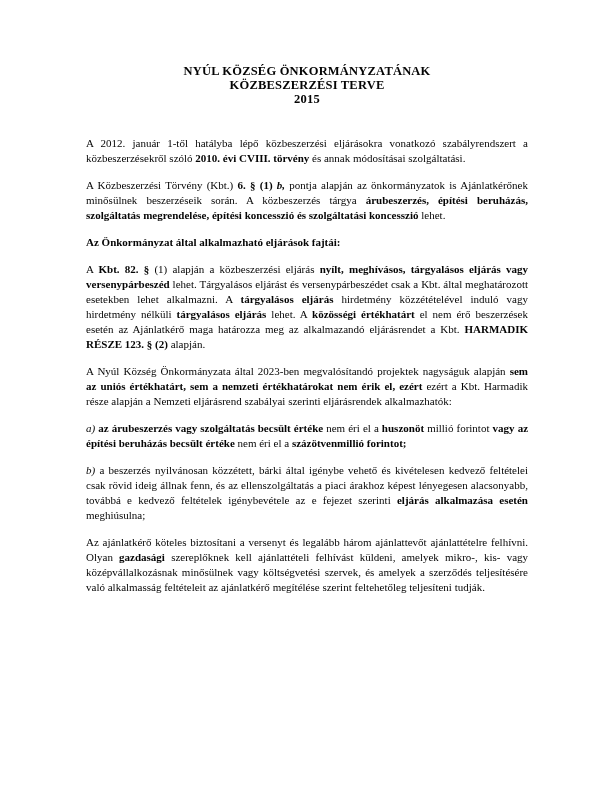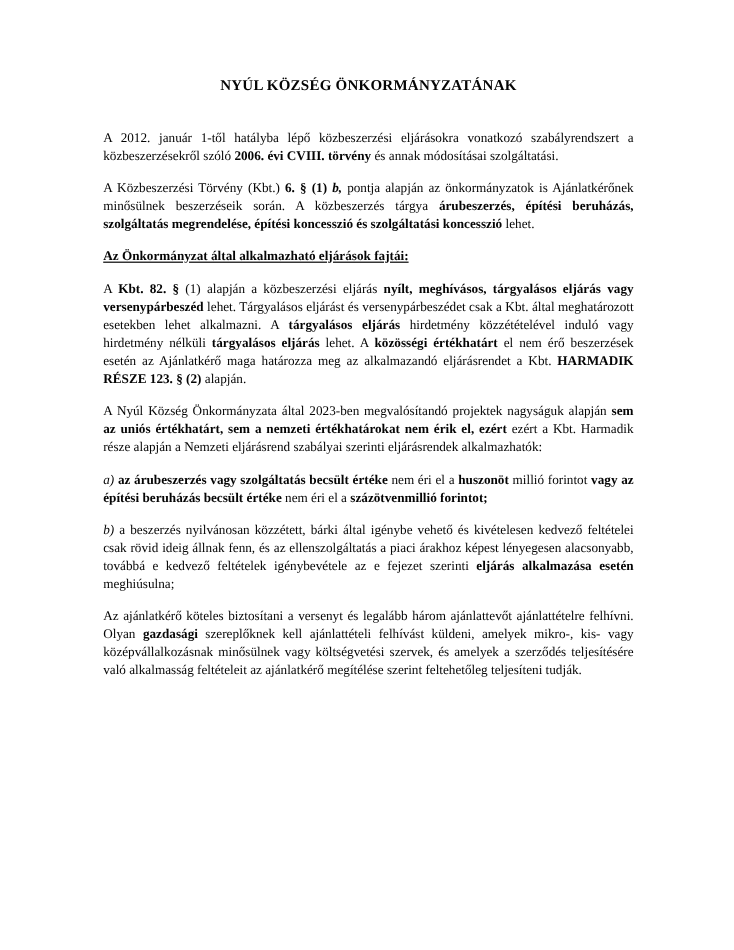--- a/index.html
+++ b/index.html
@@ -30,37 +30,39 @@
     letter-spacing: 0.2px;
     margin: 0 0 30px 0;
   }
   .title div { margin: 0; }
   .para {
     font-size: 11px;
     line-height: 15px;
     text-align: justify;
     margin: 0 0 12px 0;
   }
-  .heading { font-weight: 700; text-decoration: underline; }
+  .heading { font-weight: 700; }
   .mt-a { margin-top: 6px; }
   .mt-b { margin-top: 16px; }
   .rb { font-weight: 700; }
   .ru { }
   .ri { font-style: italic; }
 </style>
 </head>
 <body>
 
 <div class="page">
 
   <div class="title">
     <div>NYÚL KÖZSÉG ÖNKORMÁNYZATÁNAK</div>
+    <div>KÖZBESZERZÉSI TERVE</div>
+    <div>2015</div>
   </div>
 
-  <p class="para"><span>A 2012. január 1-től hatályba lépő közbeszerzési eljárásokra vonatkozó szabályrendszert a közbeszerzésekről szóló </span><span class="rb">2006. évi CVIII. törvény</span><span> és annak módosításai szolgáltatási.</span></p>
+  <p class="para"><span>A 2012. január 1-től hatályba lépő közbeszerzési eljárásokra vonatkozó szabályrendszert a közbeszerzésekről szóló </span><span class="rb">2010. évi CVIII. törvény</span><span> és annak módosításai szolgáltatási.</span></p>
 
   <p class="para"><span>A Közbeszerzési Törvény (Kbt.) </span><span class="rb">6. § (1) </span><span class="rb ri">b,</span><span> pontja alapján az önkormányzatok is Ajánlatkérőnek </span><span class="ru">minősülnek</span><span> beszerzéseik során. A közbeszerzés tárgya </span><span class="rb">árubeszerzés, építési beruházás, szolgáltatás megrendelése, építési koncesszió és szolgáltatási koncesszió</span><span> lehet.</span></p>
 
   <p class="para heading"><span class="rb">Az Önkormányzat által alkalmazható eljárások fajtái:</span></p>
 
   <p class="para"><span>A </span><span class="rb">Kbt. 82. §</span><span> (1) alapján a közbeszerzési eljárás </span><span class="rb">nyílt, meghívásos, tárgyalásos eljárás vagy versenypárbeszéd</span><span> lehet. Tárgyalásos eljárást és versenypárbeszédet csak a Kbt. által </span><span class="ru">meghatározott esetekben lehet alkalmazni.</span><span> A </span><span class="rb">tárgyalásos eljárás</span><span> hirdetmény </span><span class="ru">közzétételével</span><span> induló vagy hirdetmény nélküli </span><span class="rb">tárgyalásos eljárás</span><span> lehet. A </span><span class="rb">közösségi értékhatárt</span><span> el nem érő beszerzések esetén az Ajánlatkérő maga határozza meg az alkalmazandó eljárásrendet a Kbt. </span><span class="rb">HARMADIK RÉSZE 123. § (2)</span><span> alapján.</span></p>
 
   <p class="para mt-a"><span>A Nyúl Község Önkormányzata által 2023-ben megvalósítandó projektek nagyságuk alapján </span><span class="rb">sem az uniós értékhatárt, sem a nemzeti értékhatárokat nem érik el, ezért</span><span> ezért a Kbt. Harmadik része alapján a Nemzeti eljárásrend szabályai szerinti eljárásrendek alkalmazhatók:</span></p>
 
 

